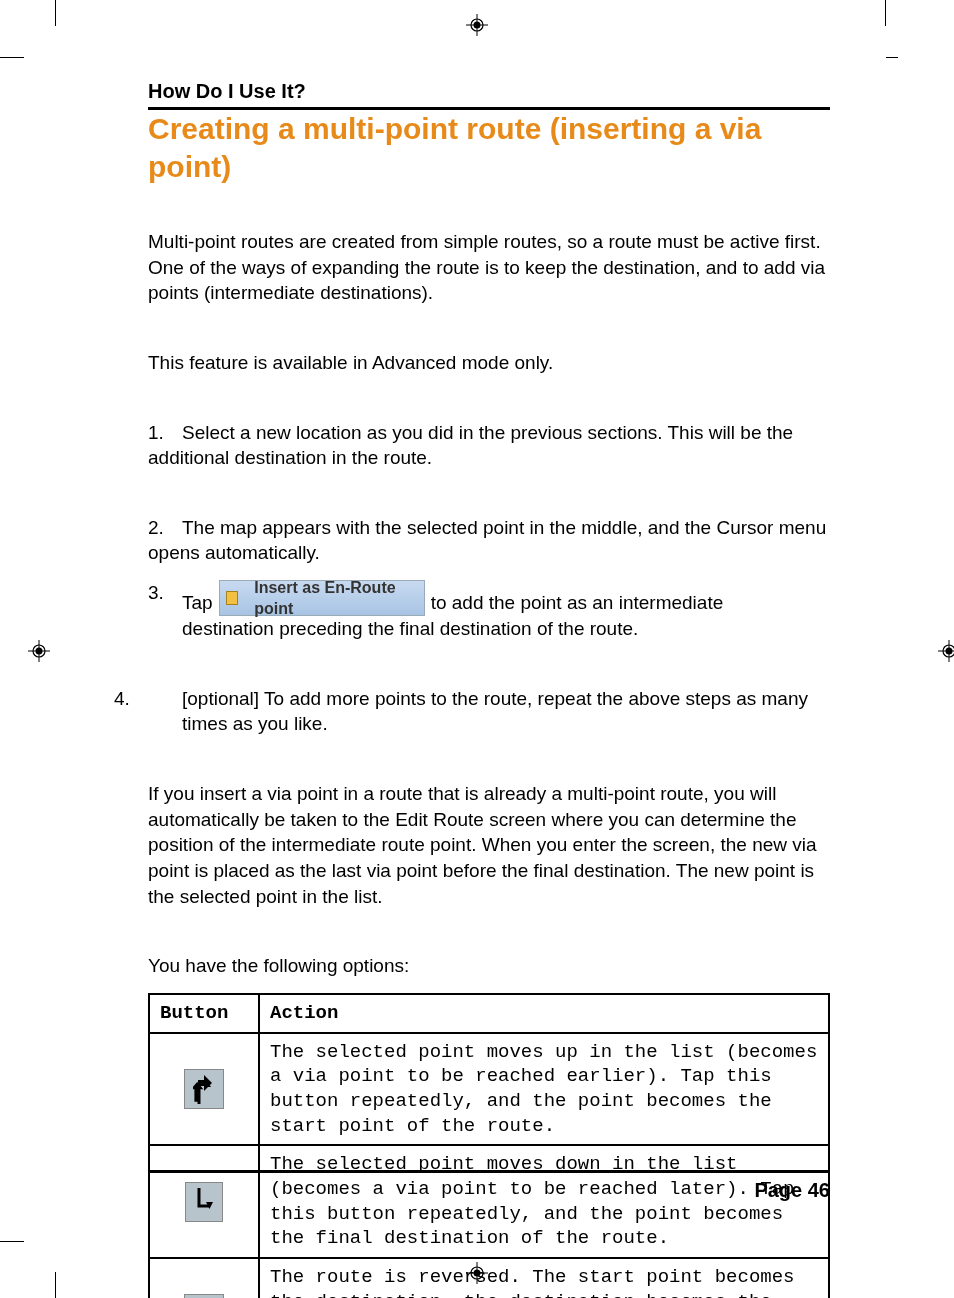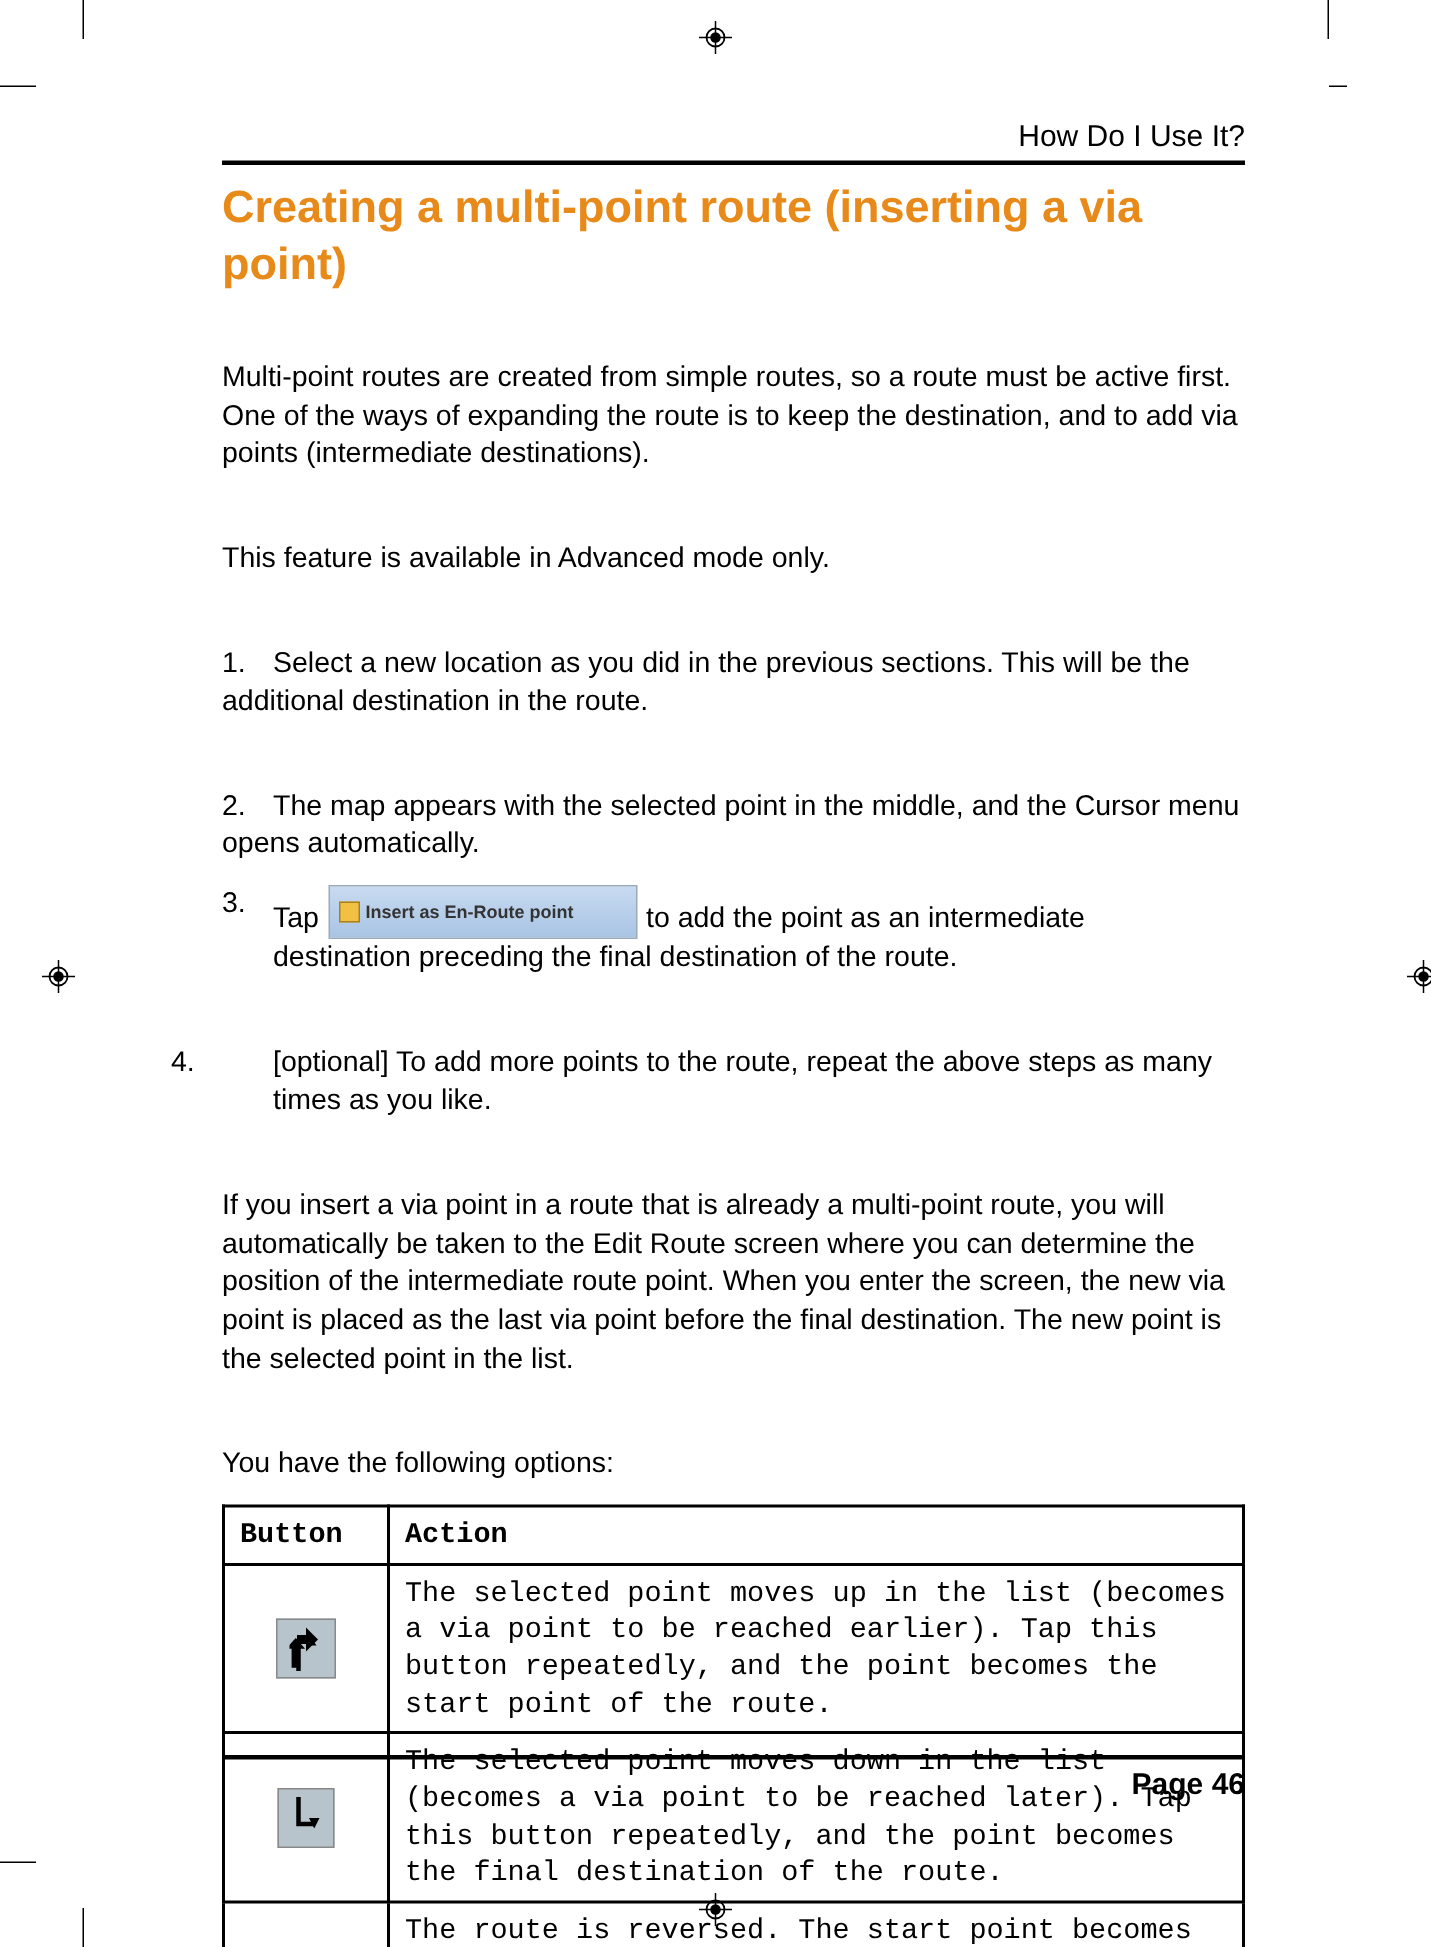--- a/index.html
+++ b/index.html
@@ -23,51 +23,50 @@
     .reg-left { position:absolute; top:640px; left:28px; }
     .reg-right { position:absolute; top:640px; right:-6px; }
     .reg svg { display:block; }
     .content {
       position:absolute;
       top:80px;
       left:148px;
       width:682px;
     }
     .section-header {
-      text-align:right;
-      font-weight:normal;
+      text-align:left;
+      font-weight:bold;
       font-size:20px;
       padding-bottom:4px;
       border-bottom:3px solid #000;
-      margin-bottom:10px;
     }
     h1 {
       color:#e88a1a;
       font-weight:bold;
       font-size:30px;
       line-height:1.25;
       margin-bottom:14px;
     }
     p { font-size:19px; line-height:1.35; margin-bottom:14px;margin-top:44px; }
     .step-indent { padding-left:34px; }
     .step-num { display:inline-block; width:34px; }
     .step3 { display:flex; align-items:flex-start; gap:0; margin-bottom:14px; font-size:19px; line-height:1.35; }
     .step3 .num { width:34px; flex:none; }
     .step3-body { flex:1; }
     .step3-line1 { display:flex; align-items:flex-end; flex-wrap:wrap; gap:6px; }
     .insert-btn {
       background: linear-gradient(#c8daf0, #a8c4e4);
       border:1px solid #9ab;
-      font-size:12px;
+      font-size:16px;
       font-weight:bold;
       color:#333;
       padding:4px 6px;
       display:inline-flex;
       align-items:center;
-      gap:4px;
+      gap:16px;
       height:36px;
       width:206px;
     }
     .insert-btn .pin {
       width:14px; height:14px;
       background:#f2c042;
       border:1px solid #a78020;
       position:relative;
     }
     table { border-collapse:collapse; width:100%; margin-top:4px;font-family:Liberation Mono, monospace; }

